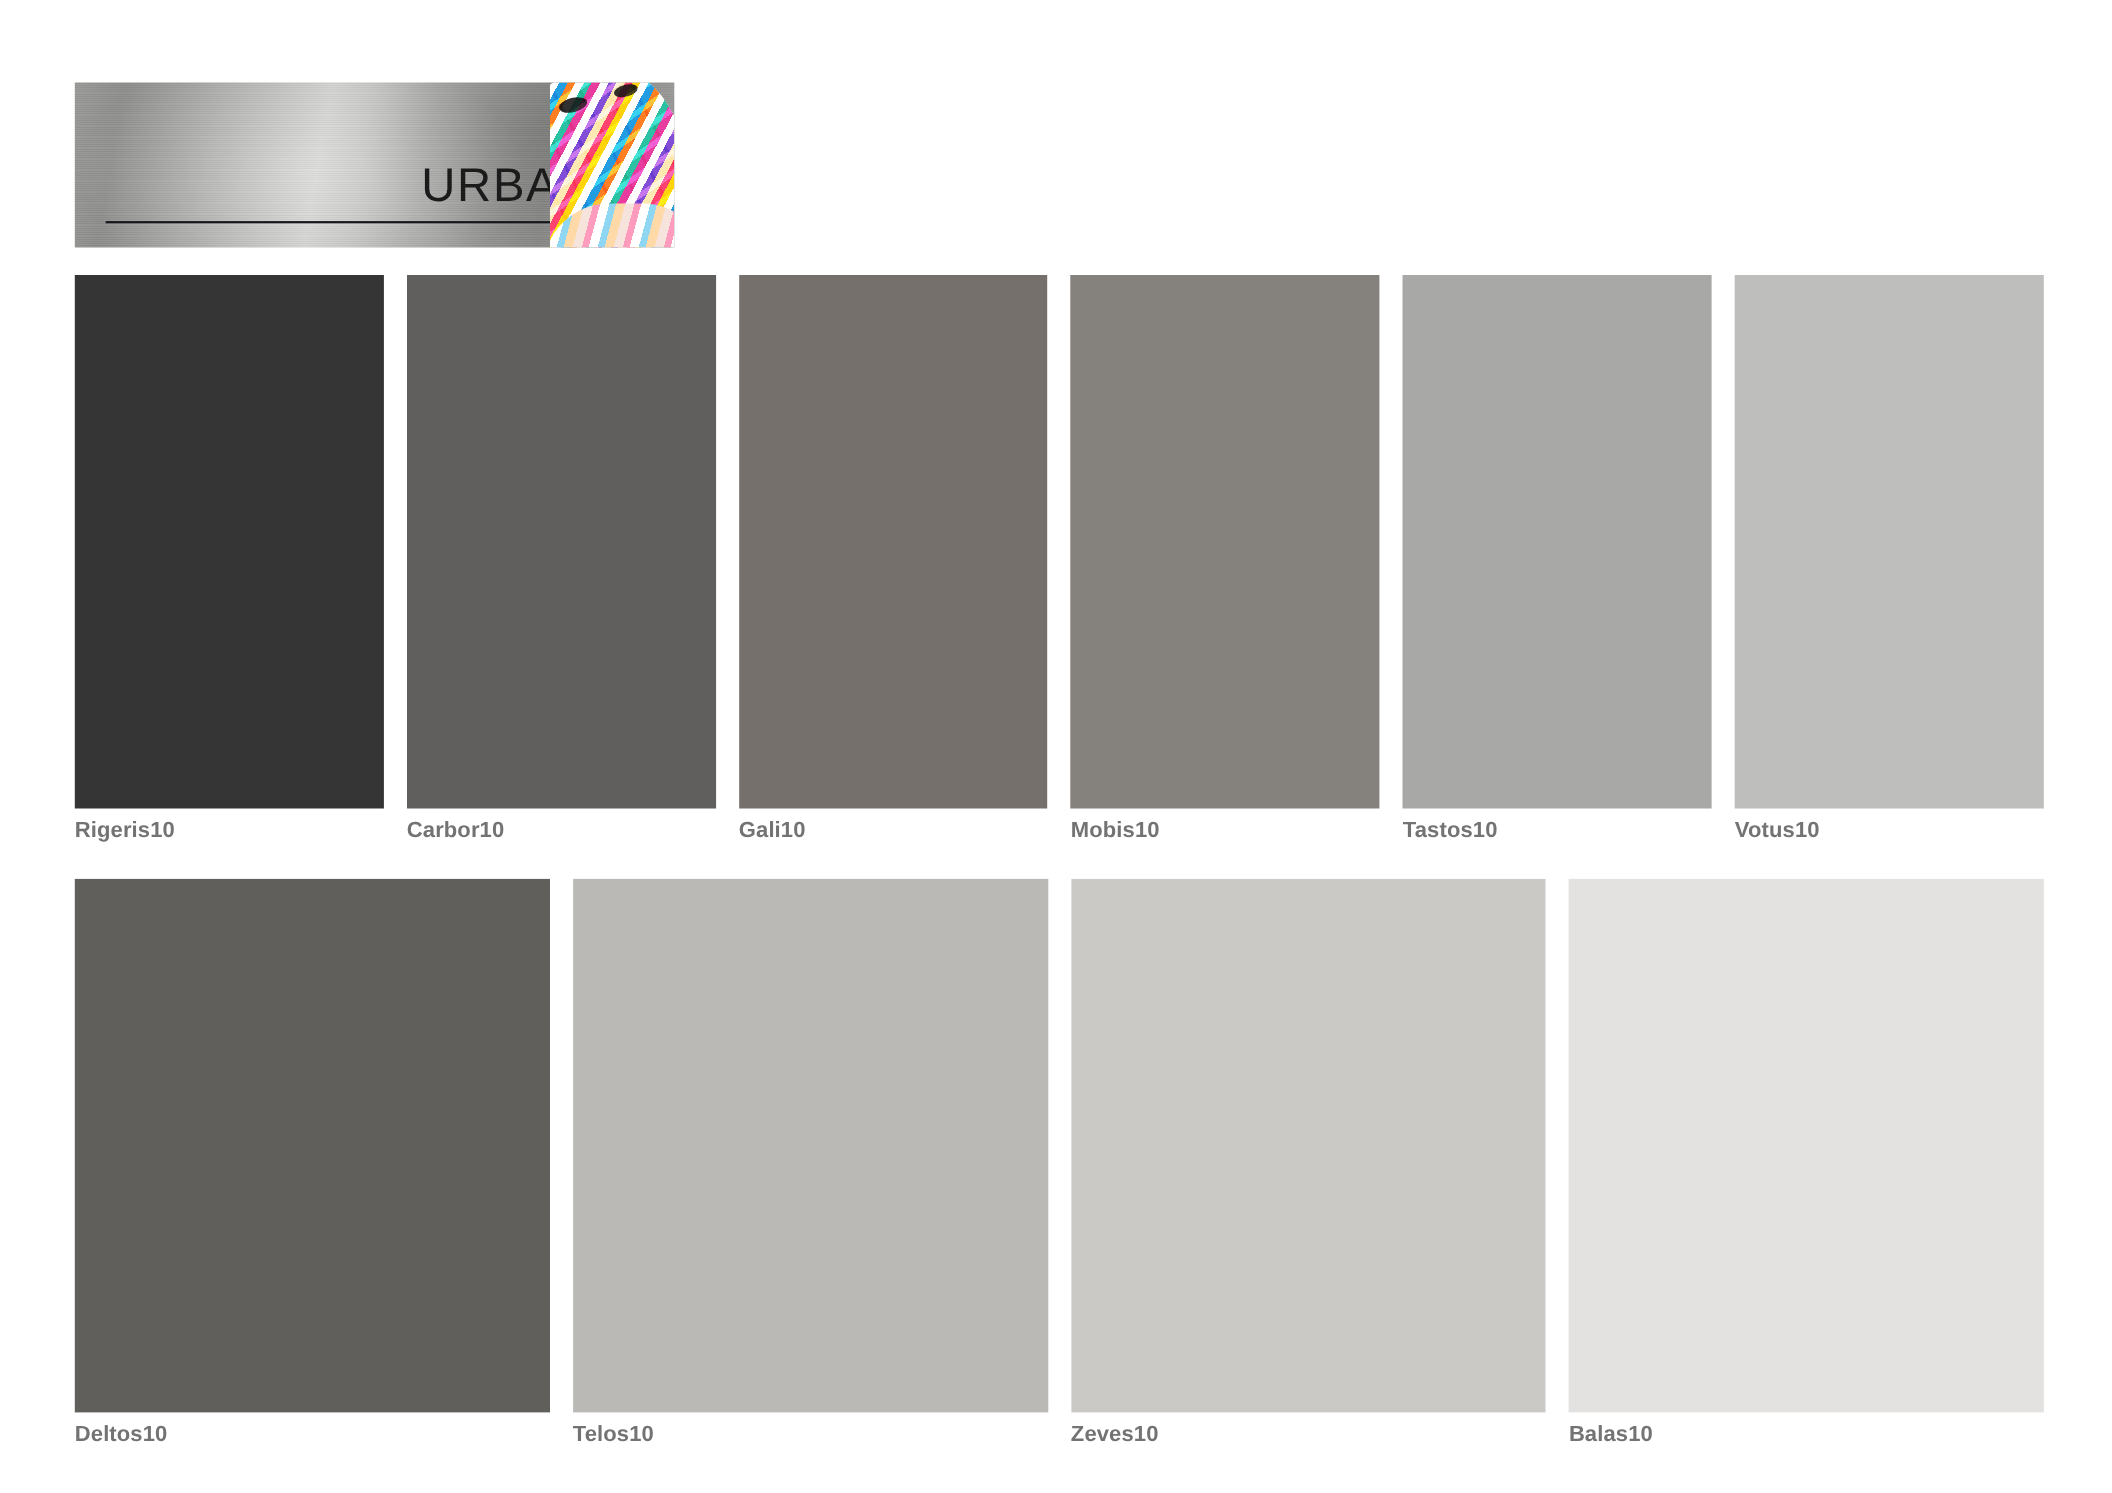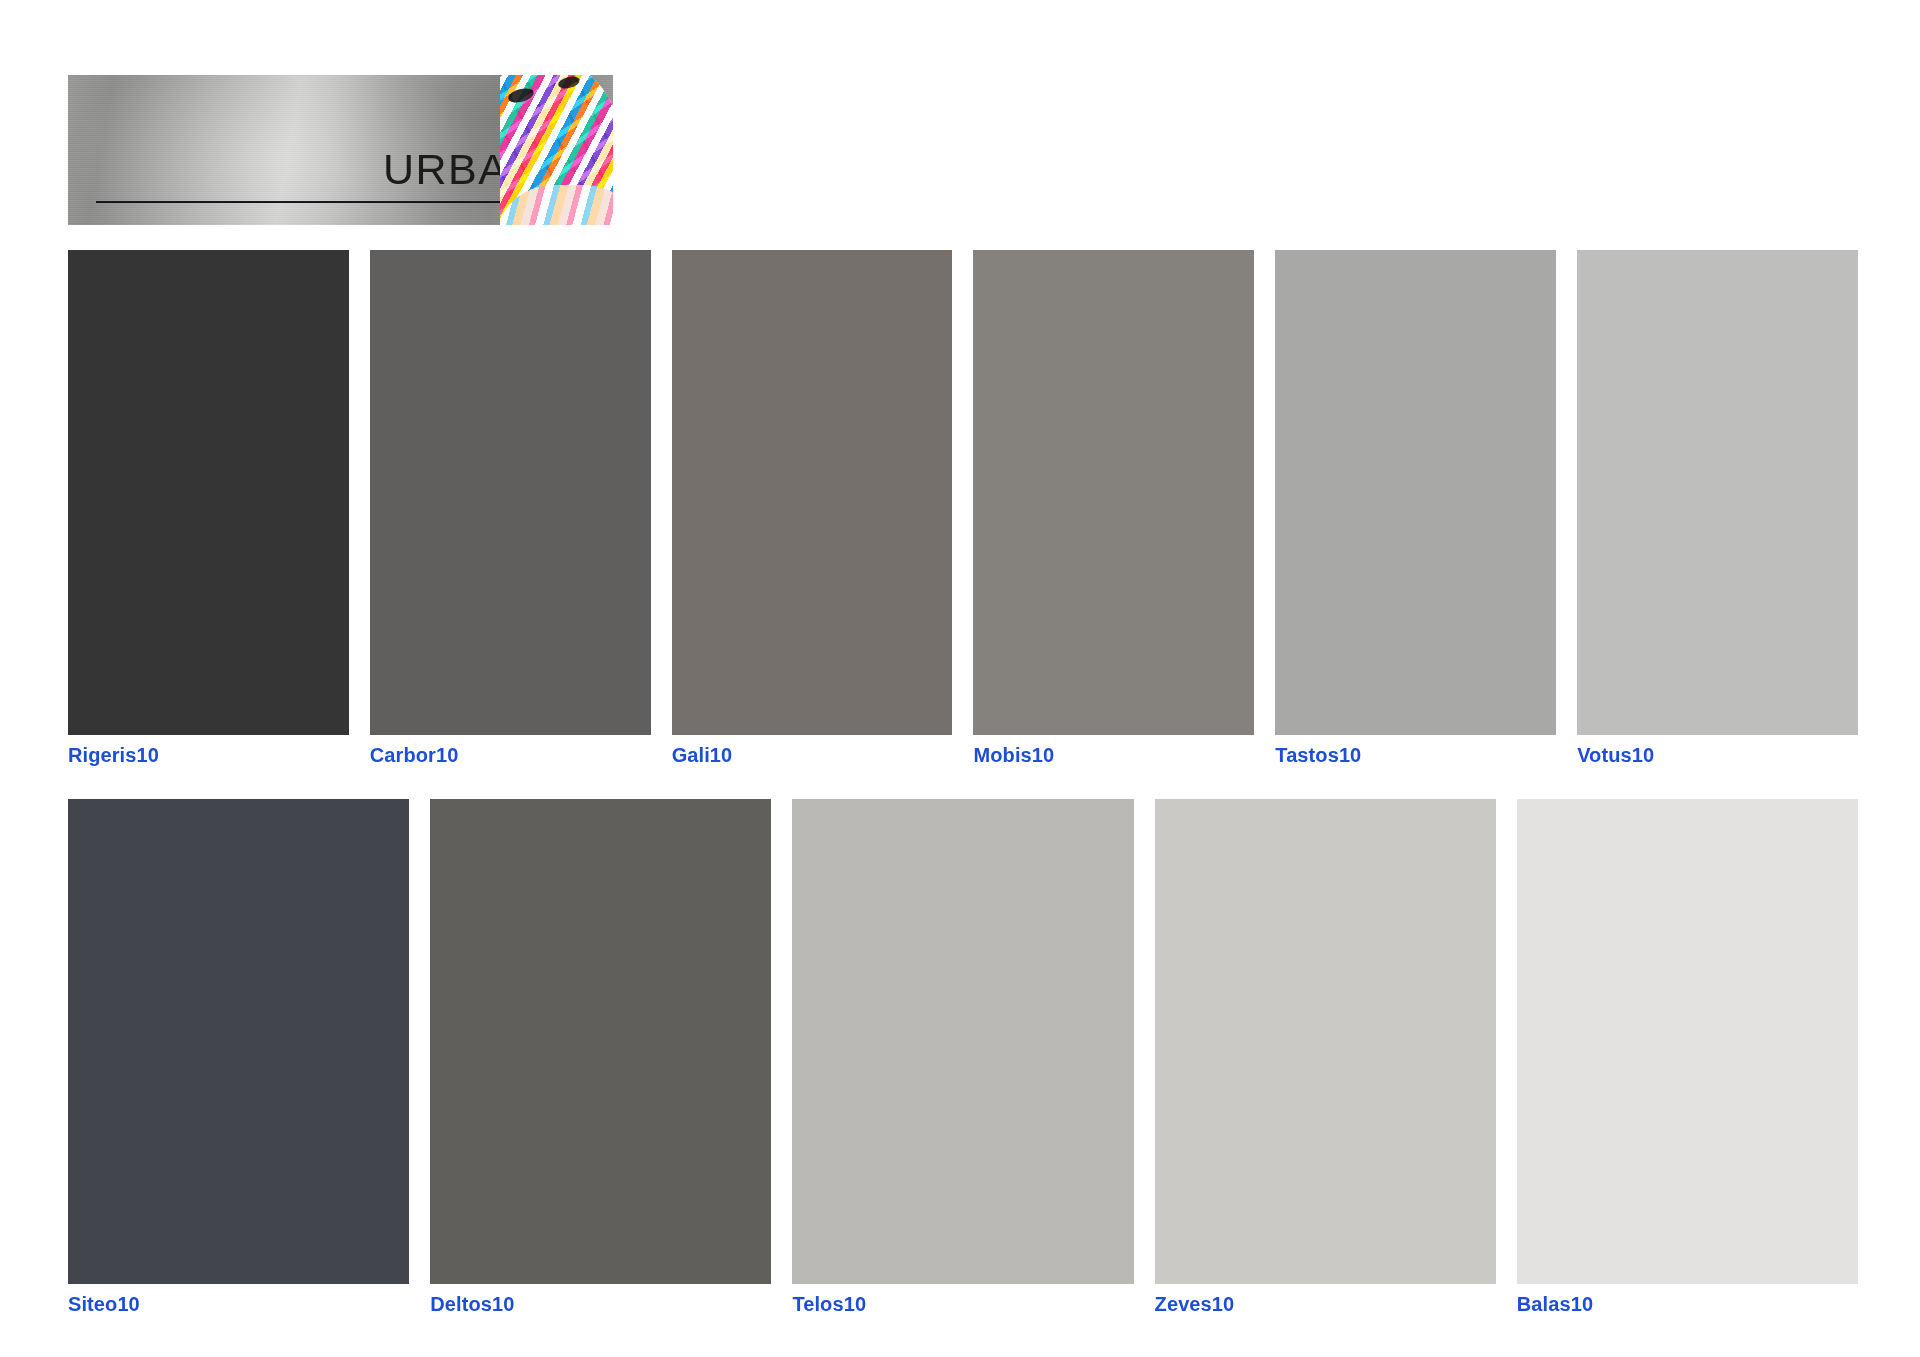--- a/index.html
+++ b/index.html
@@ -180,21 +180,21 @@
     flex-direction: column;
   }
   .swatch-chip {
     width: 100%;
     height: 485px;
   }
   .swatch-label {
     margin-top: 9px;
     font-size: 20px;
     font-weight: bold;
-    color: #1d4ed8;
+    color: #737373;
     letter-spacing: 0.1px;
     font-family: "Liberation Sans", sans-serif;
     line-height: 1.15;
   }
   .row-gap { height: 24px; }
 </style>
 </head>
 <body style="background-color: rgb(255, 255, 255);">
 
 <div class="page">
@@ -242,24 +242,20 @@
       <div class="swatch-cell">
         <div class="swatch-chip" style="background-color: rgb(190, 190, 188);"></div>
         <div class="swatch-label">Votus10</div>
       </div>
     </div>
 
     <div class="row-gap"></div>
 
     <div class="swatch-row">
       <div class="swatch-cell">
-        <div class="swatch-chip" style="background-color: rgb(67, 69, 76);"></div>
-        <div class="swatch-label">Siteo10</div>
-      </div>
-      <div class="swatch-cell">
         <div class="swatch-chip" style="background-color: rgb(97, 95, 92);"></div>
         <div class="swatch-label">Deltos10</div>
       </div>
       <div class="swatch-cell">
         <div class="swatch-chip" style="background-color: rgb(187, 185, 182);"></div>
         <div class="swatch-label">Telos10</div>
       </div>
       <div class="swatch-cell">
         <div class="swatch-chip" style="background-color: rgb(202, 201, 198);"></div>
         <div class="swatch-label">Zeves10</div>

